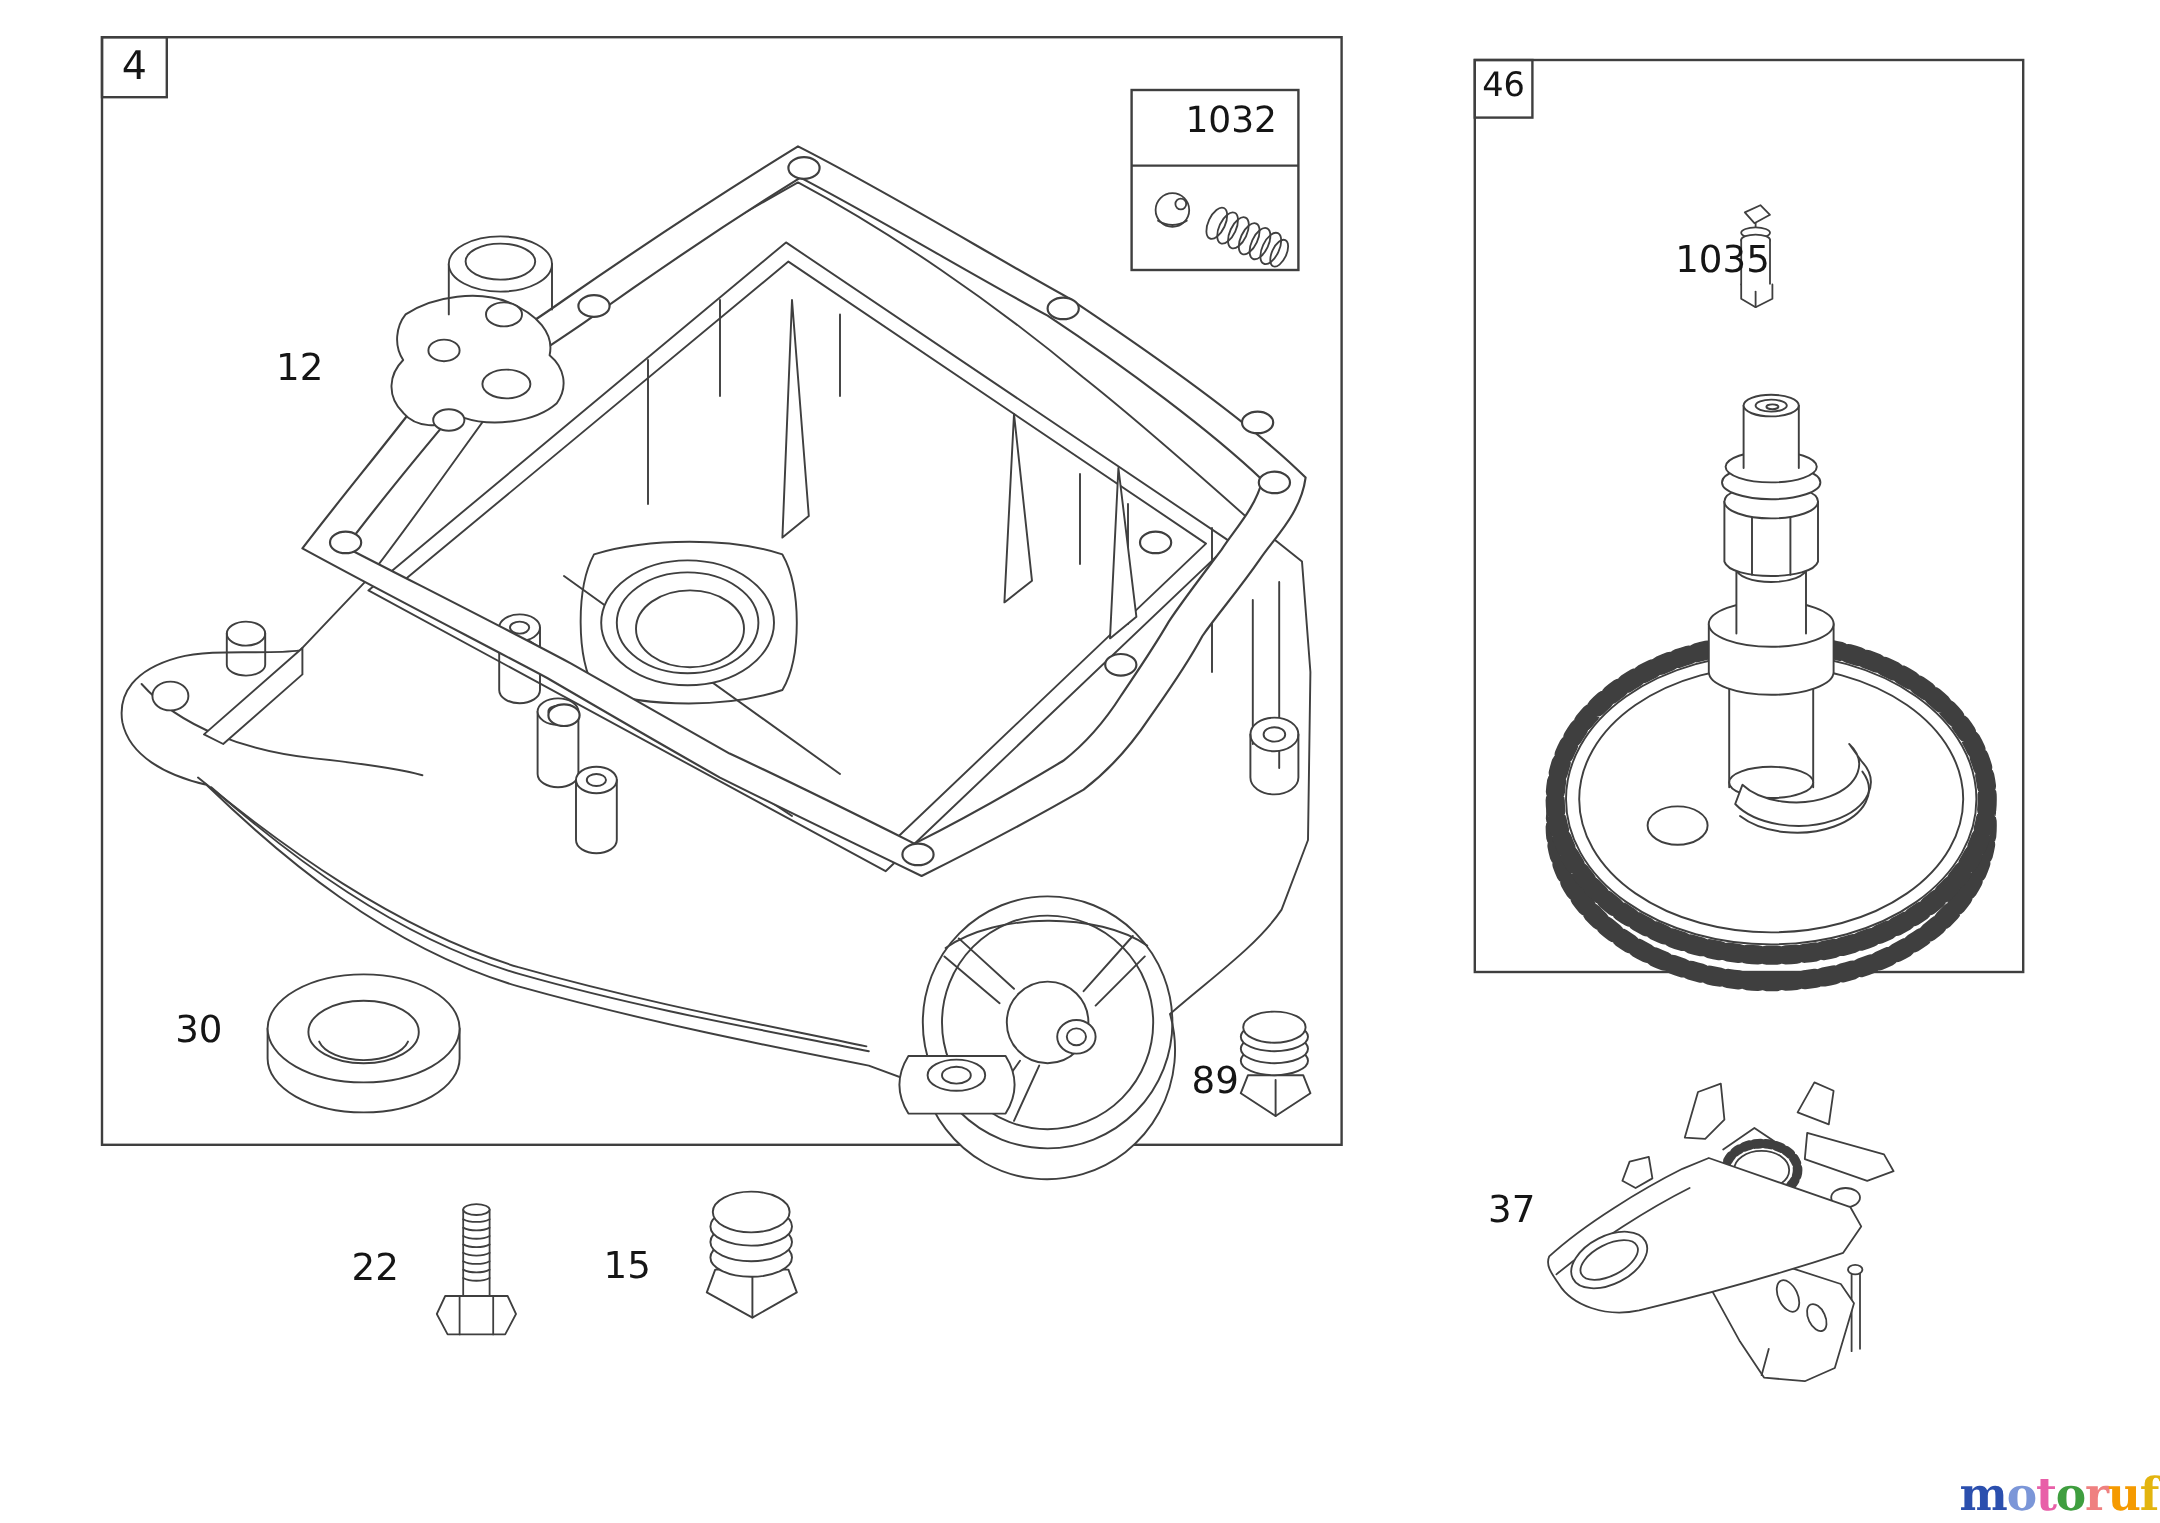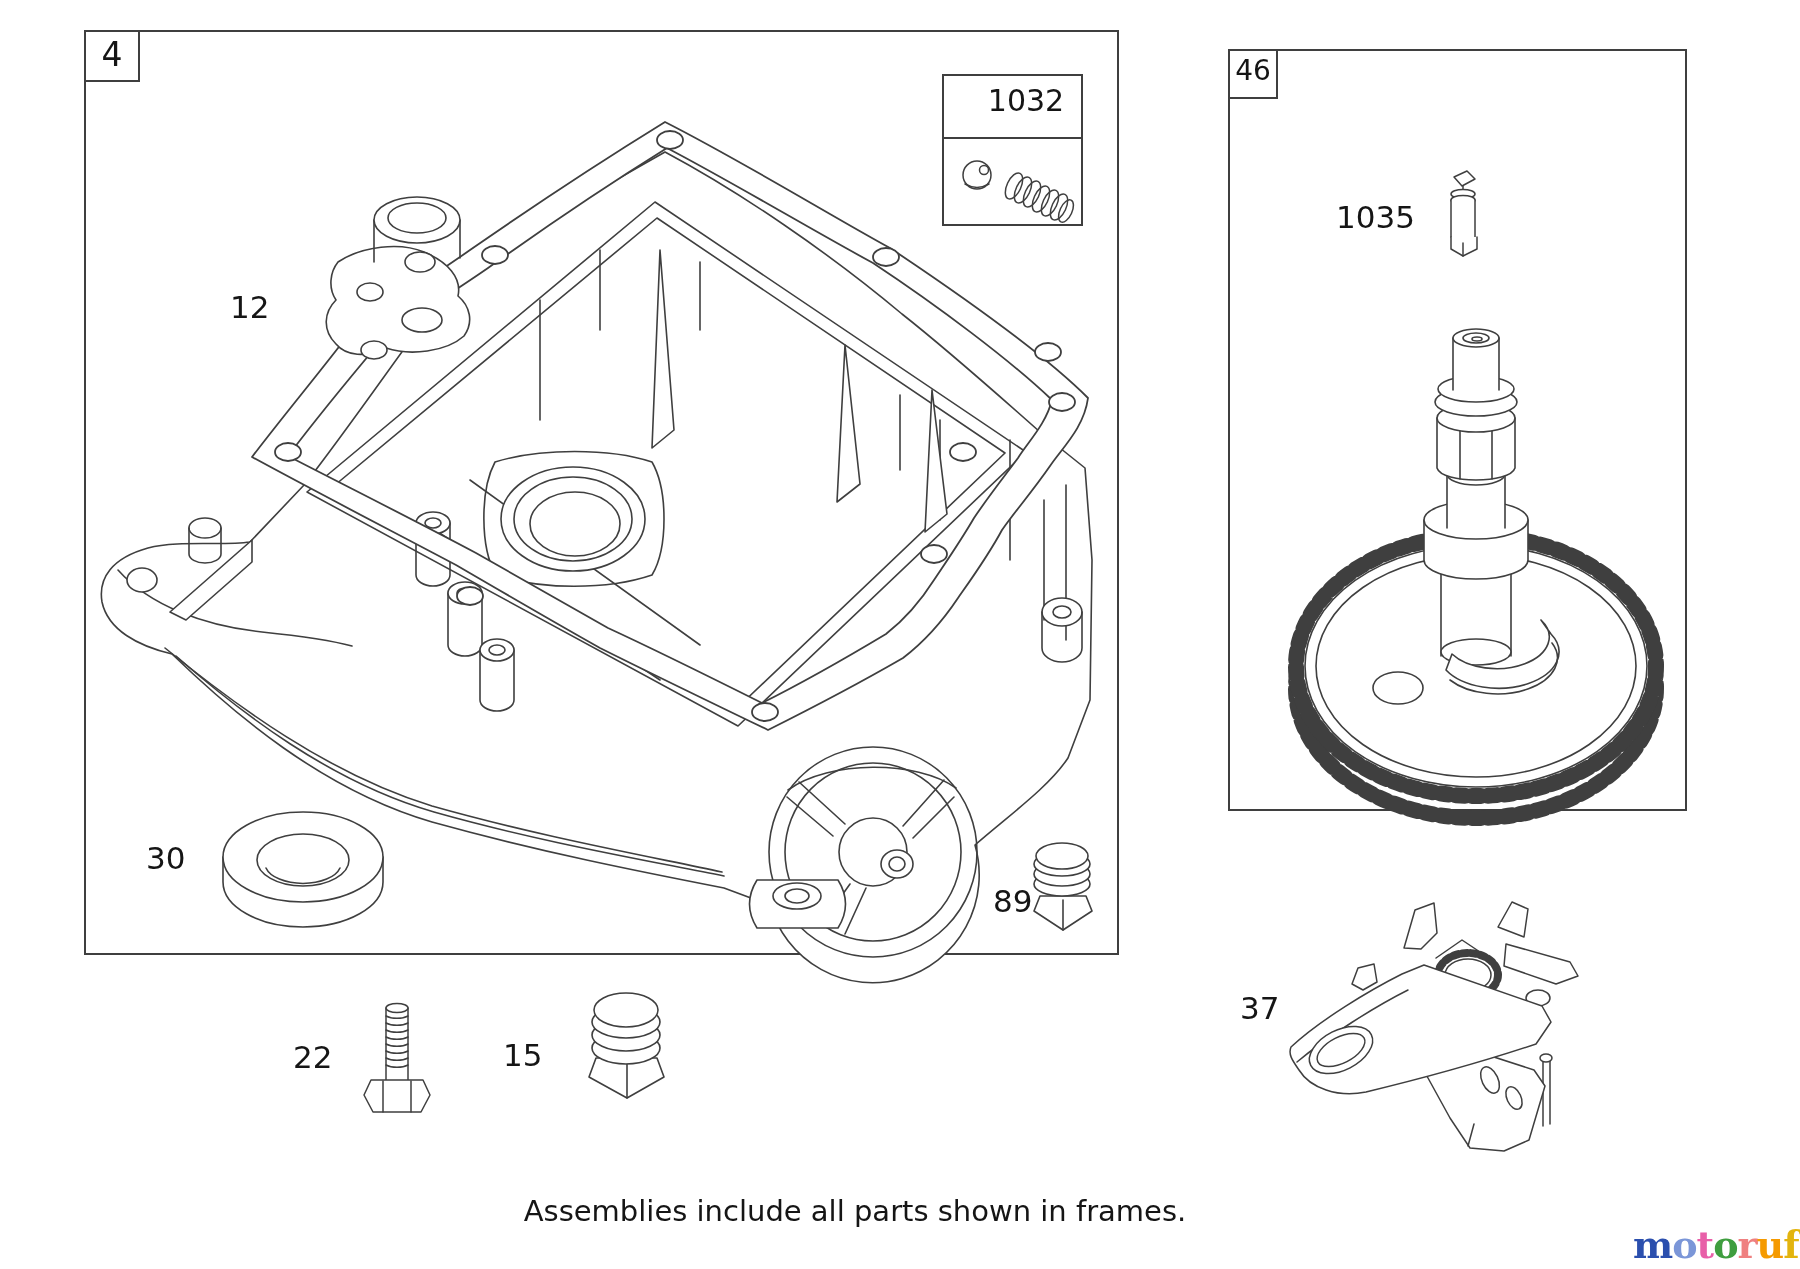--- a/index.html
+++ b/index.html
@@ -285,21 +285,20 @@
 <div class="boxlabel" id="label-frame4" style="left:85px;top:38px;width:54px;">4</div>
 <div class="boxlabel" id="label-frame46" style="left:1229px;top:57px;width:48px;font-size:28px;text-align:center;">46</div>
 <div id="label-1032" style="left:943px;top:86px;">1032</div>
 
 <div class="plabel" style="left:230px;top:292px;">12</div>
 <div class="plabel" style="left:146px;top:843px;">30</div>
 <div class="plabel" style="left:952px;top:886px;margin-left:41px;">89</div>
 <div class="plabel" style="left:293px;top:1042px;">22</div>
 <div class="plabel" style="left:503px;top:1040px;">15</div>
 <div class="plabel" style="left:1240px;top:993px;">37</div>
-<div class="plabel" style="left:1336px;top:202px;">1035</div>
-
-<div id="footer-note">Assemblies include all parts shown in frames.</div>
+<div class="plabel" style="left:1396px;top:202px;">1035</div>
+
 
 <div id="logo">
   <span style="color: rgb(43, 79, 174);">m</span><span style="color: rgb(123, 150, 216);">o</span><span style="color: rgb(232, 95, 168);">t</span><span style="color: rgb(63, 158, 63);">o</span><span style="color: rgb(239, 128, 128);">r</span><span style="color: rgb(245, 154, 0);">u</span><span style="color: rgb(227, 180, 14);">f</span><span class="suffix" style="color: rgb(74, 74, 74);">.de</span>
 </div>
 
 </div>
 
 </body></html>

